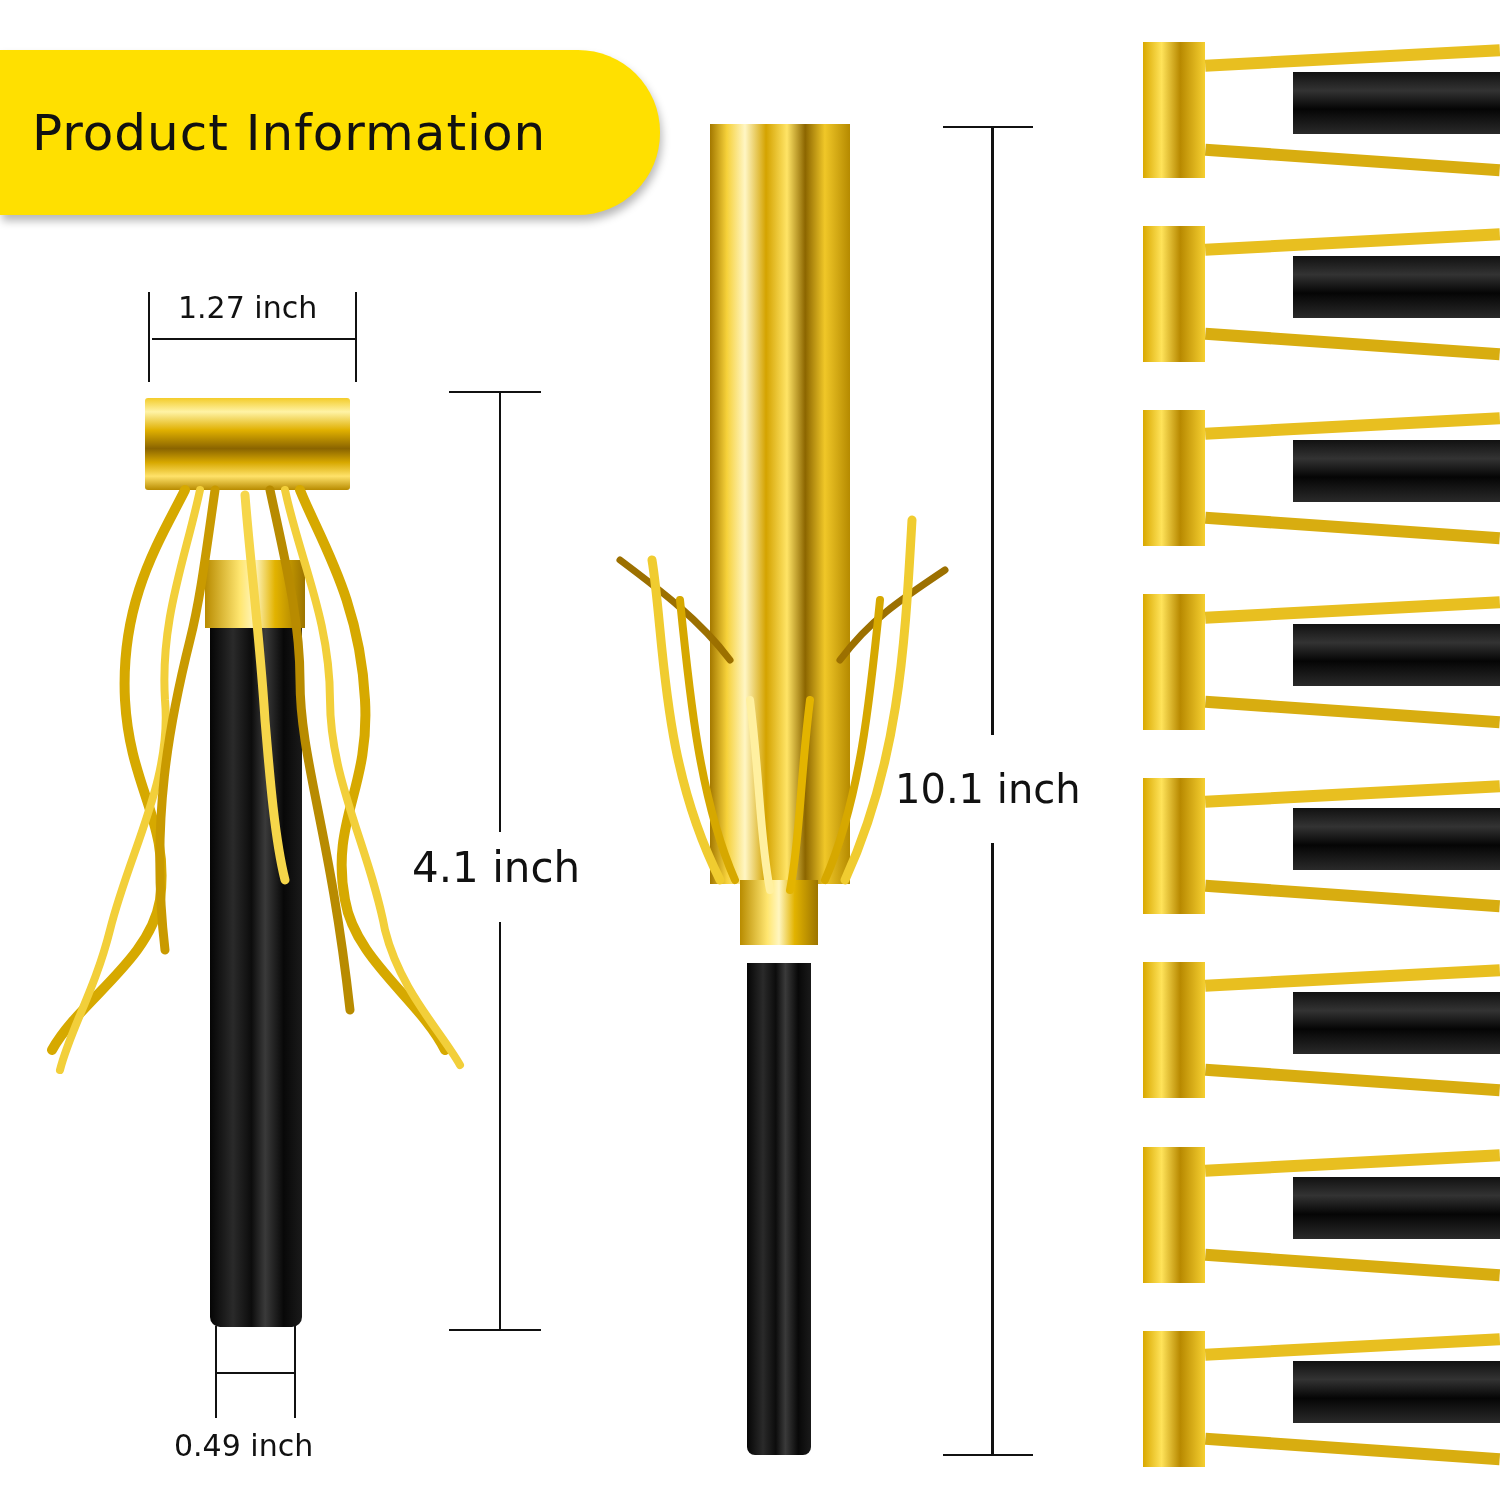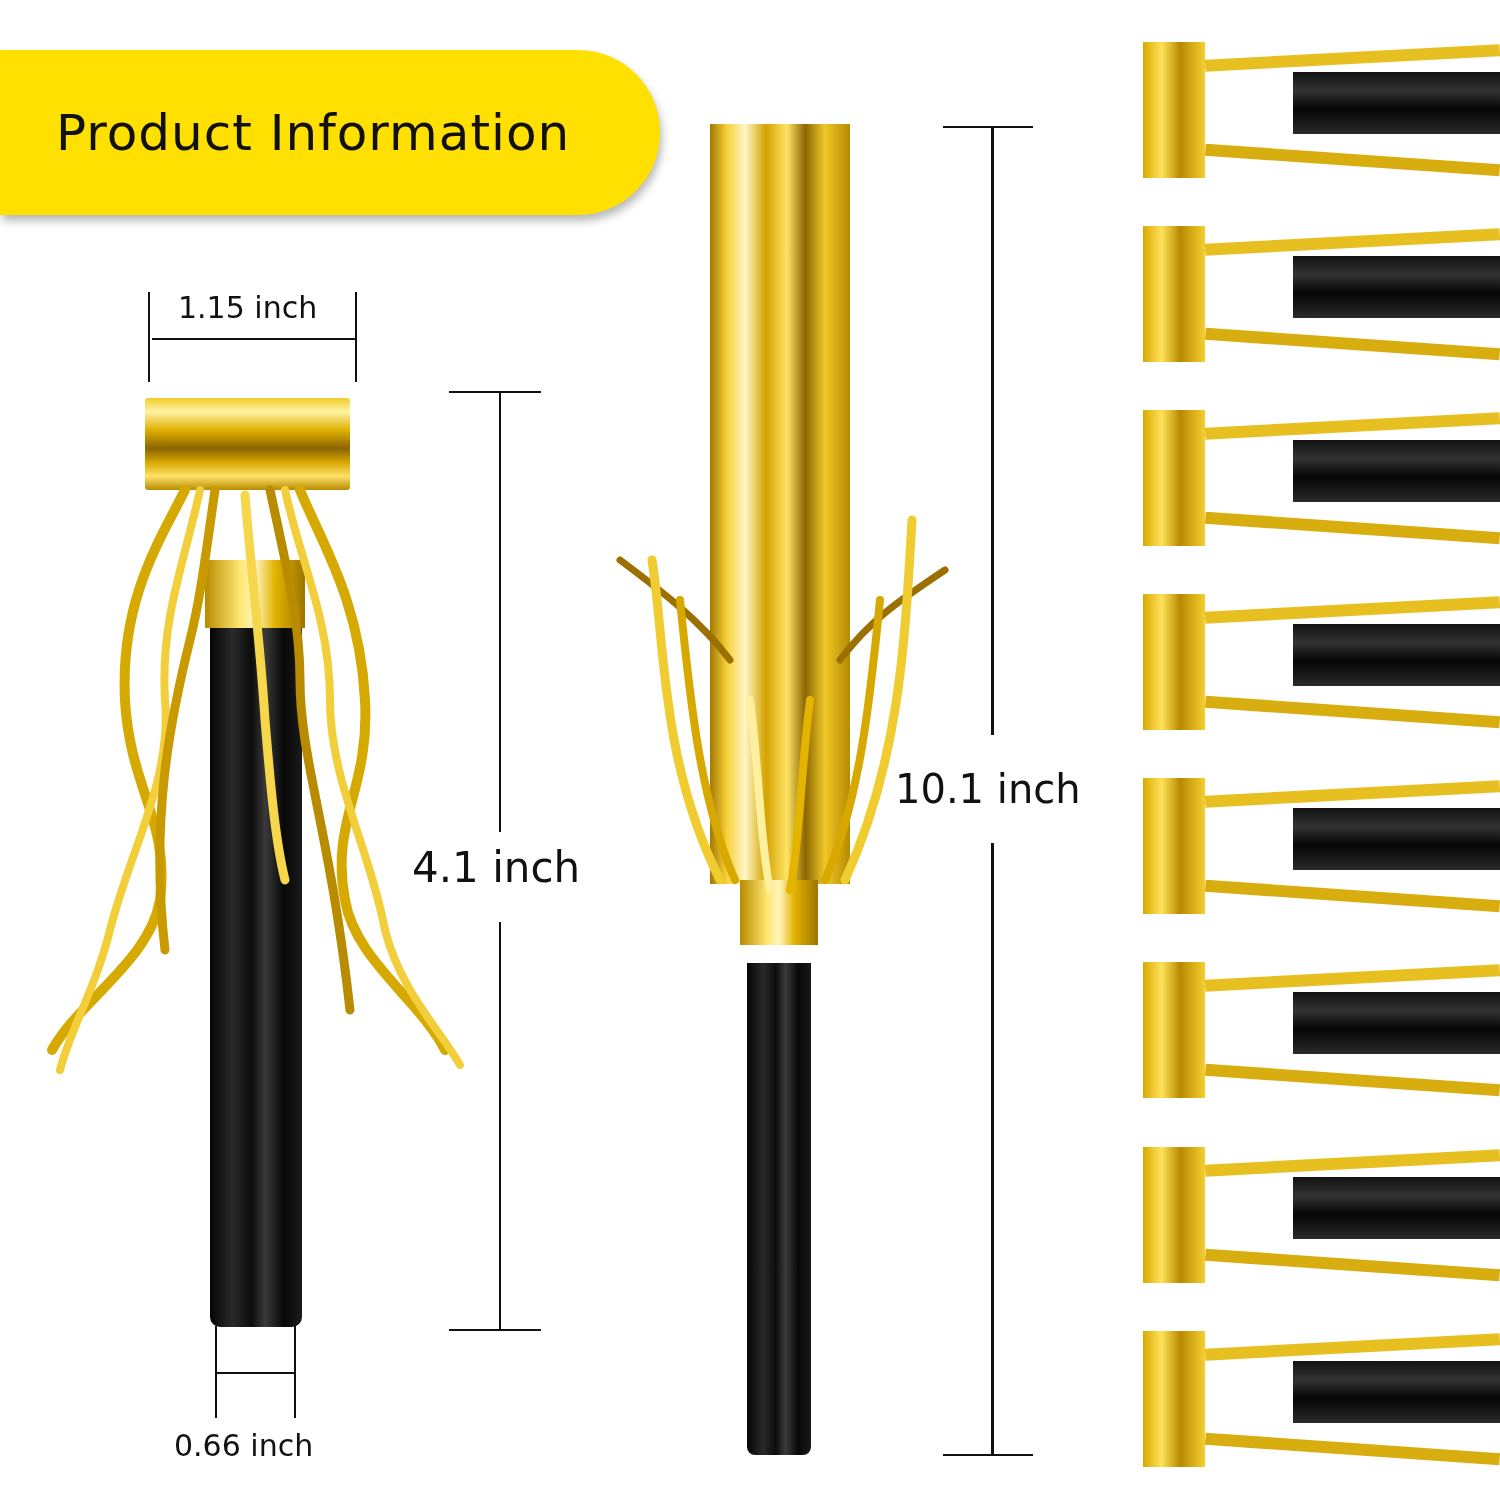--- a/index.html
+++ b/index.html
@@ -5,42 +5,42 @@
   html, body { margin: 0; padding: 0; background: #ffffff; }
   body { width: 1500px; height: 1500px; position: relative; overflow: hidden; font-family: "DejaVu Sans", sans-serif; }
   .abs { position: absolute; }
   .banner {
     position: absolute; left: 0; top: 50px; width: 660px; height: 165px;
     background: #FFE000; border-radius: 0 82px 82px 0;
     box-shadow: 2px 6px 8px rgba(0,0,0,0.28);
     display: flex; align-items: center;
   }
   .banner-title {
-    margin-left: 56px; font-size: 50px; color: #111; letter-spacing: 1px;
+    margin-left: 32px; font-size: 50px; color: #111; letter-spacing: 1px;
     font-family: "DejaVu Sans", sans-serif; font-weight: normal;
   }
   .dim-label { position: absolute; color: #111; white-space: nowrap; }
   .hline, .vline { position: absolute; background: #111; }
   .gold-grad { background: linear-gradient(90deg, #b58a00 0%, #ffd700 18%, #fff2a0 30%, #d9a900 45%, #ffe14d 60%, #a87800 80%, #ffd84a 100%); }
   .black-tube { background: linear-gradient(90deg, #050505 0%, #2a2a2a 25%, #0c0c0c 45%, #3a3a3a 60%, #080808 80%, #1a1a1a 100%); }
   svg { position: absolute; overflow: visible; }
 </style>
 </head>
 <body>
 
 <div class="banner">
   <span class="banner-title">Product Information</span>
 </div>
 
 <div>
 
   <div class="vline" style="left:148px; top:292px; width:2px; height:90px;"></div>
   <div class="vline" style="left:355px; top:292px; width:2px; height:90px;"></div>
   <div class="hline" style="left:152px; top:338px; width:204px; height:2px;"></div>
-  <div class="dim-label" style="left:178px; top:290px; font-size:30px;">1.15 inch</div>
+  <div class="dim-label" style="left:178px; top:290px; font-size:30px;">1.27 inch</div>
 
   <div class="abs gold-grad" style="left:145px; top:398px; width:205px; height:92px; border-radius:3px;
        background: linear-gradient(180deg, #f3cc2a 0%, #fff3a6 15%, #e0b000 35%, #8a6400 55%, #d7a800 70%, #ffe26a 85%, #b88b00 100%);"></div>
 
   <div class="abs black-tube" style="left:210px; top:622px; width:92px; height:705px; border-radius:0 0 10px 10px;"></div>
 
   <div class="abs" style="left:205px; top:560px; width:100px; height:68px;
        background: linear-gradient(90deg,#b88b00,#ffe670 35%,#fff6c0 50%,#e2b300 70%,#9c7400);"></div>
 
   <svg style="left:0; top:0;" width="500" height="1100" viewBox="0 0 500 1100">
@@ -57,21 +57,21 @@
 
   <div class="hline" style="left:449px; top:391px; width:92px; height:2px;"></div>
   <div class="hline" style="left:449px; top:1329px; width:92px; height:2px;"></div>
   <div class="vline" style="left:499px; top:392px; width:2px; height:440px;"></div>
   <div class="vline" style="left:499px; top:922px; width:2px; height:408px;"></div>
   <div class="dim-label" style="left:412px; top:843px; font-size:42px;">4.1 inch</div>
 
   <div class="vline" style="left:215px; top:1326px; width:2px; height:92px;"></div>
   <div class="vline" style="left:294px; top:1326px; width:2px; height:92px;"></div>
   <div class="hline" style="left:217px; top:1372px; width:78px; height:2px;"></div>
-  <div class="dim-label" style="left:174px; top:1428px; font-size:30px;">0.66 inch</div>
+  <div class="dim-label" style="left:174px; top:1428px; font-size:30px;">0.49 inch</div>
 </div>
 
 <div>
   <div class="abs" style="left:710px; top:124px; width:140px; height:760px;
        background: linear-gradient(90deg,#a37800 0%,#f6d13a 12%,#fff6c4 25%,#d4a300 40%,#ffe466 55%,#8c6600 68%,#f0c728 82%,#b58a00 100%);"></div>
   <div class="abs" style="left:740px; top:880px; width:78px; height:65px;
        background: linear-gradient(90deg,#b88b00,#ffe670 35%,#fff6c0 50%,#e2b300 70%,#9c7400);"></div>
   <div class="abs black-tube" style="left:747px; top:963px; width:64px; height:492px; border-radius:0 0 8px 8px;"></div>
 
   <svg style="left:0; top:0;" width="1000" height="1000" viewBox="0 0 1000 1000">

